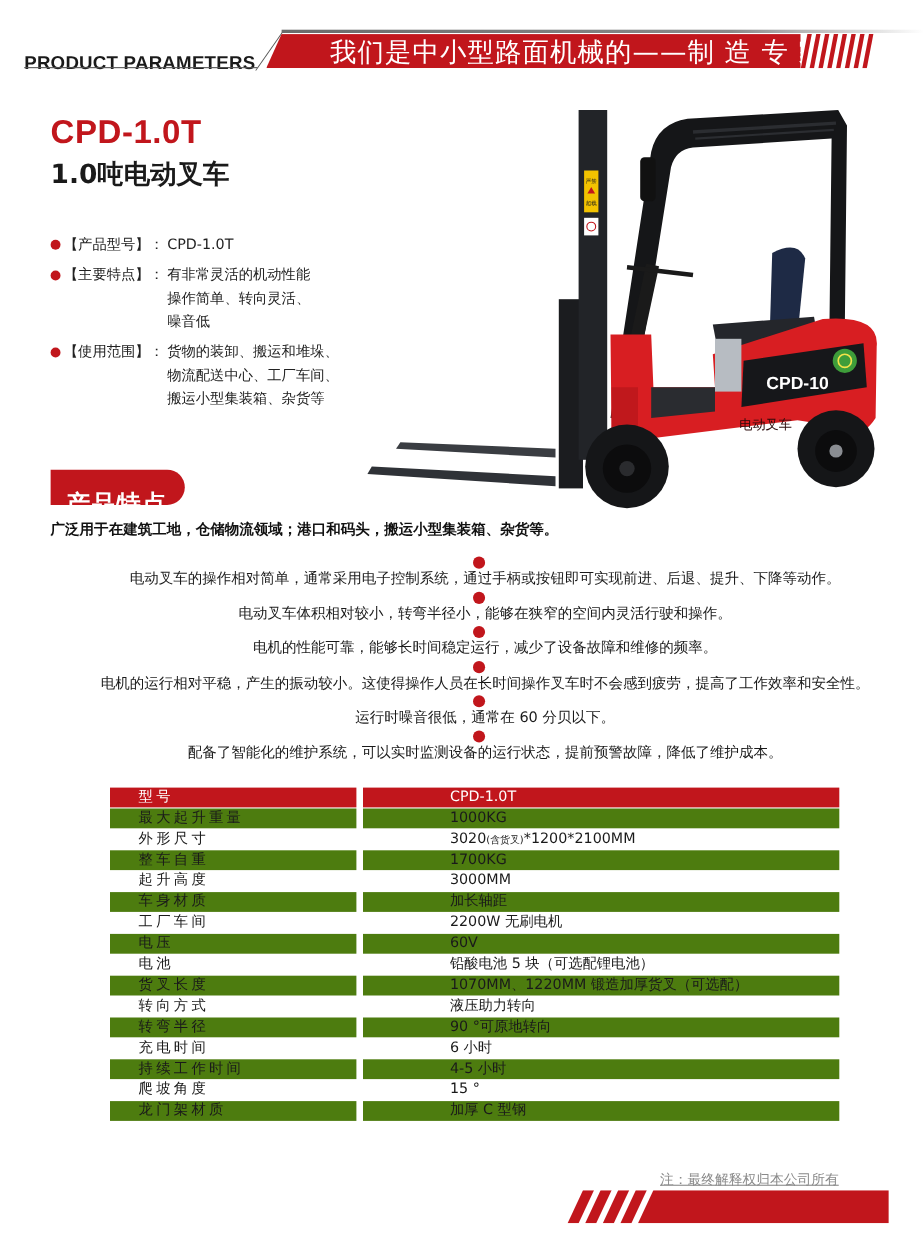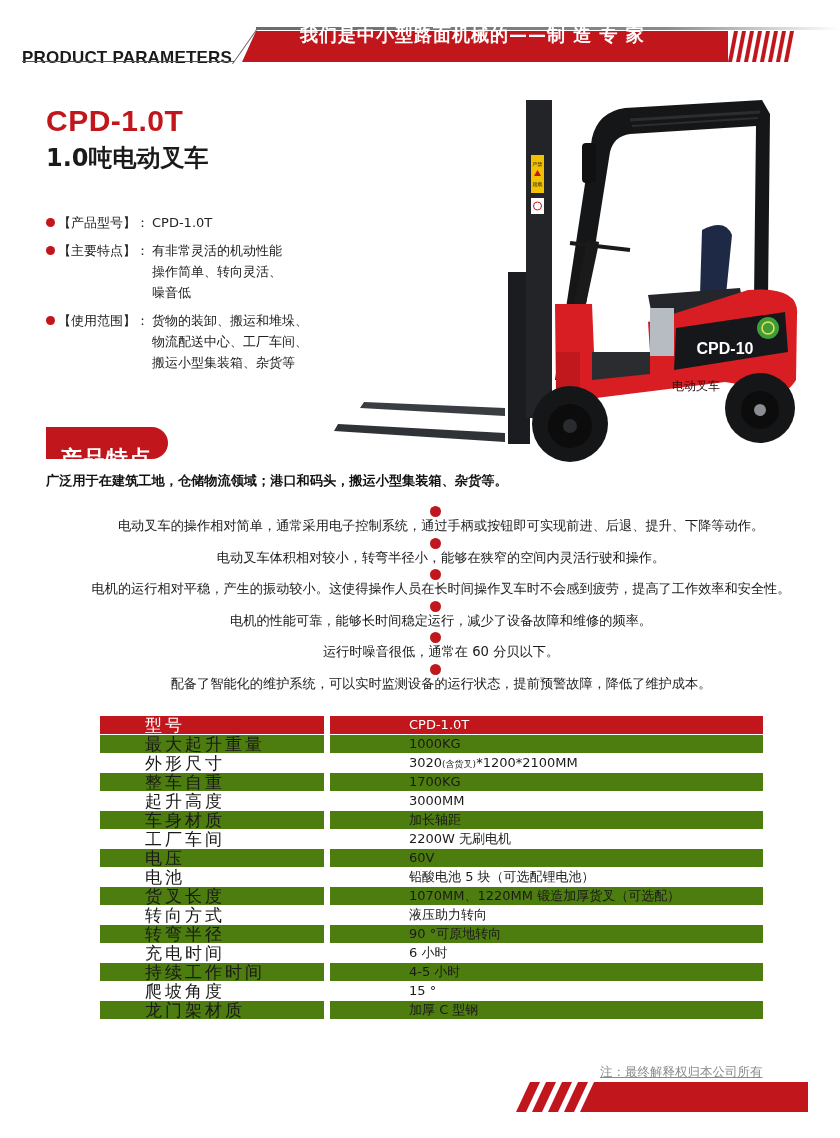--- a/index.html
+++ b/index.html
@@ -21,22 +21,22 @@
   }
   .hdr-topline {
     position: absolute; left: 256px; top: 27px; width: 584px; height: 3px;
     background: linear-gradient(to right, #6b6b6b 0%, #8a8a8a 70%, rgba(200,200,200,0) 100%);
   }
   .hdr-banner {
     position: absolute; left: 242px; top: 31px; width: 486px; height: 31px;
     background: #c1161c; clip-path: polygon(14px 0, 100% 0, 100% 100%, 0 100%);
   }
   .hdr-banner-text {
-    position: absolute; left: 300px; top: 22px; height: 26px; line-height: 26px;
-    color: #ffffff; font-size: 18px; letter-spacing: 1px; white-space: pre; font-weight: bold;
+    position: absolute; left: 300px; top: 34px; height: 26px; line-height: 26px;
+    color: #ffffff; font-size: 24px; letter-spacing: 1px; white-space: pre;
   }
   .hdr-stripes { position: absolute; left: 728px; top: 31px; width: 70px; height: 31px; }
 
   
   .model-title {
     position: absolute; left: 46px; top: 104px;
     font-family: "Liberation Sans", sans-serif; font-weight: bold;
     font-size: 30px; color: #c1161c; letter-spacing: 0.5px;
   }
   .model-subtitle {
@@ -73,22 +73,22 @@
 
   .feature-list { position: absolute; left: 46px; top: 506px; width: 790px; }
   .feature-item { display: flex; align-items: center; height: 31.5px; flex-direction: column; }
   .feature-dot { width: 11px; height: 11px; border-radius: 50%; background: #c1161c; margin-right: 11px; flex: 0 0 11px; }
   .feature-text { font-size: 13.2px; color: #1a1a1a; white-space: nowrap; }
 
   
   .spec-table { position: absolute; left: 100px; top: 716px; width: 663px; }
   .spec-row { display: flex; height: 19px; margin-bottom: 0px; }
   .spec-cell-k {
-    width: 224px; height: 18px; margin-right: 6px; font-size: 17px; line-height: 18px;
-    padding-left: 45px; letter-spacing: 3px; white-space: nowrap; color: #1a1a1a;
+    width: 224px; height: 18px; margin-right: 6px; font-size: 13px; line-height: 18px;
+    padding-left: 26px; letter-spacing: 3px; white-space: nowrap; color: #1a1a1a;
   }
   .spec-cell-v {
     width: 433px; height: 18px; font-size: 13px; line-height: 18px; padding-left: 79px;
     white-space: nowrap; color: #1a1a1a;
   }
   .spec-row.head .spec-cell-k, .spec-row.head .spec-cell-v { background: #c1161c; color: #ffffff; }
   .spec-row.gray .spec-cell-k, .spec-row.gray .spec-cell-v { background: #4d7c0f; }
   .spec-small { font-size: 9px; }
 
   
@@ -212,25 +212,25 @@
   <div class="feature-item">
     <span class="feature-dot"></span>
     <span class="feature-text">电动叉车的操作相对简单，通常采用电子控制系统，通过手柄或按钮即可实现前进、后退、提升、下降等动作。</span>
   </div>
   <div class="feature-item">
     <span class="feature-dot"></span>
     <span class="feature-text">电动叉车体积相对较小，转弯半径小，能够在狭窄的空间内灵活行驶和操作。</span>
   </div>
   <div class="feature-item">
     <span class="feature-dot"></span>
+    <span class="feature-text">电机的性能可靠，能够长时间稳定运行，减少了设备故障和维修的频率。</span>
+  </div>
+  <div class="feature-item">
+    <span class="feature-dot"></span>
     <span class="feature-text">电机的运行相对平稳，产生的振动较小。这使得操作人员在长时间操作叉车时不会感到疲劳，提高了工作效率和安全性。</span>
-  </div>
-  <div class="feature-item">
-    <span class="feature-dot"></span>
-    <span class="feature-text">电机的性能可靠，能够长时间稳定运行，减少了设备故障和维修的频率。</span>
   </div>
   <div class="feature-item">
     <span class="feature-dot"></span>
     <span class="feature-text">运行时噪音很低，通常在 60 分贝以下。</span>
   </div>
   <div class="feature-item">
     <span class="feature-dot"></span>
     <span class="feature-text">配备了智能化的维护系统，可以实时监测设备的运行状态，提前预警故障，降低了维护成本。</span>
   </div>
 </div>

